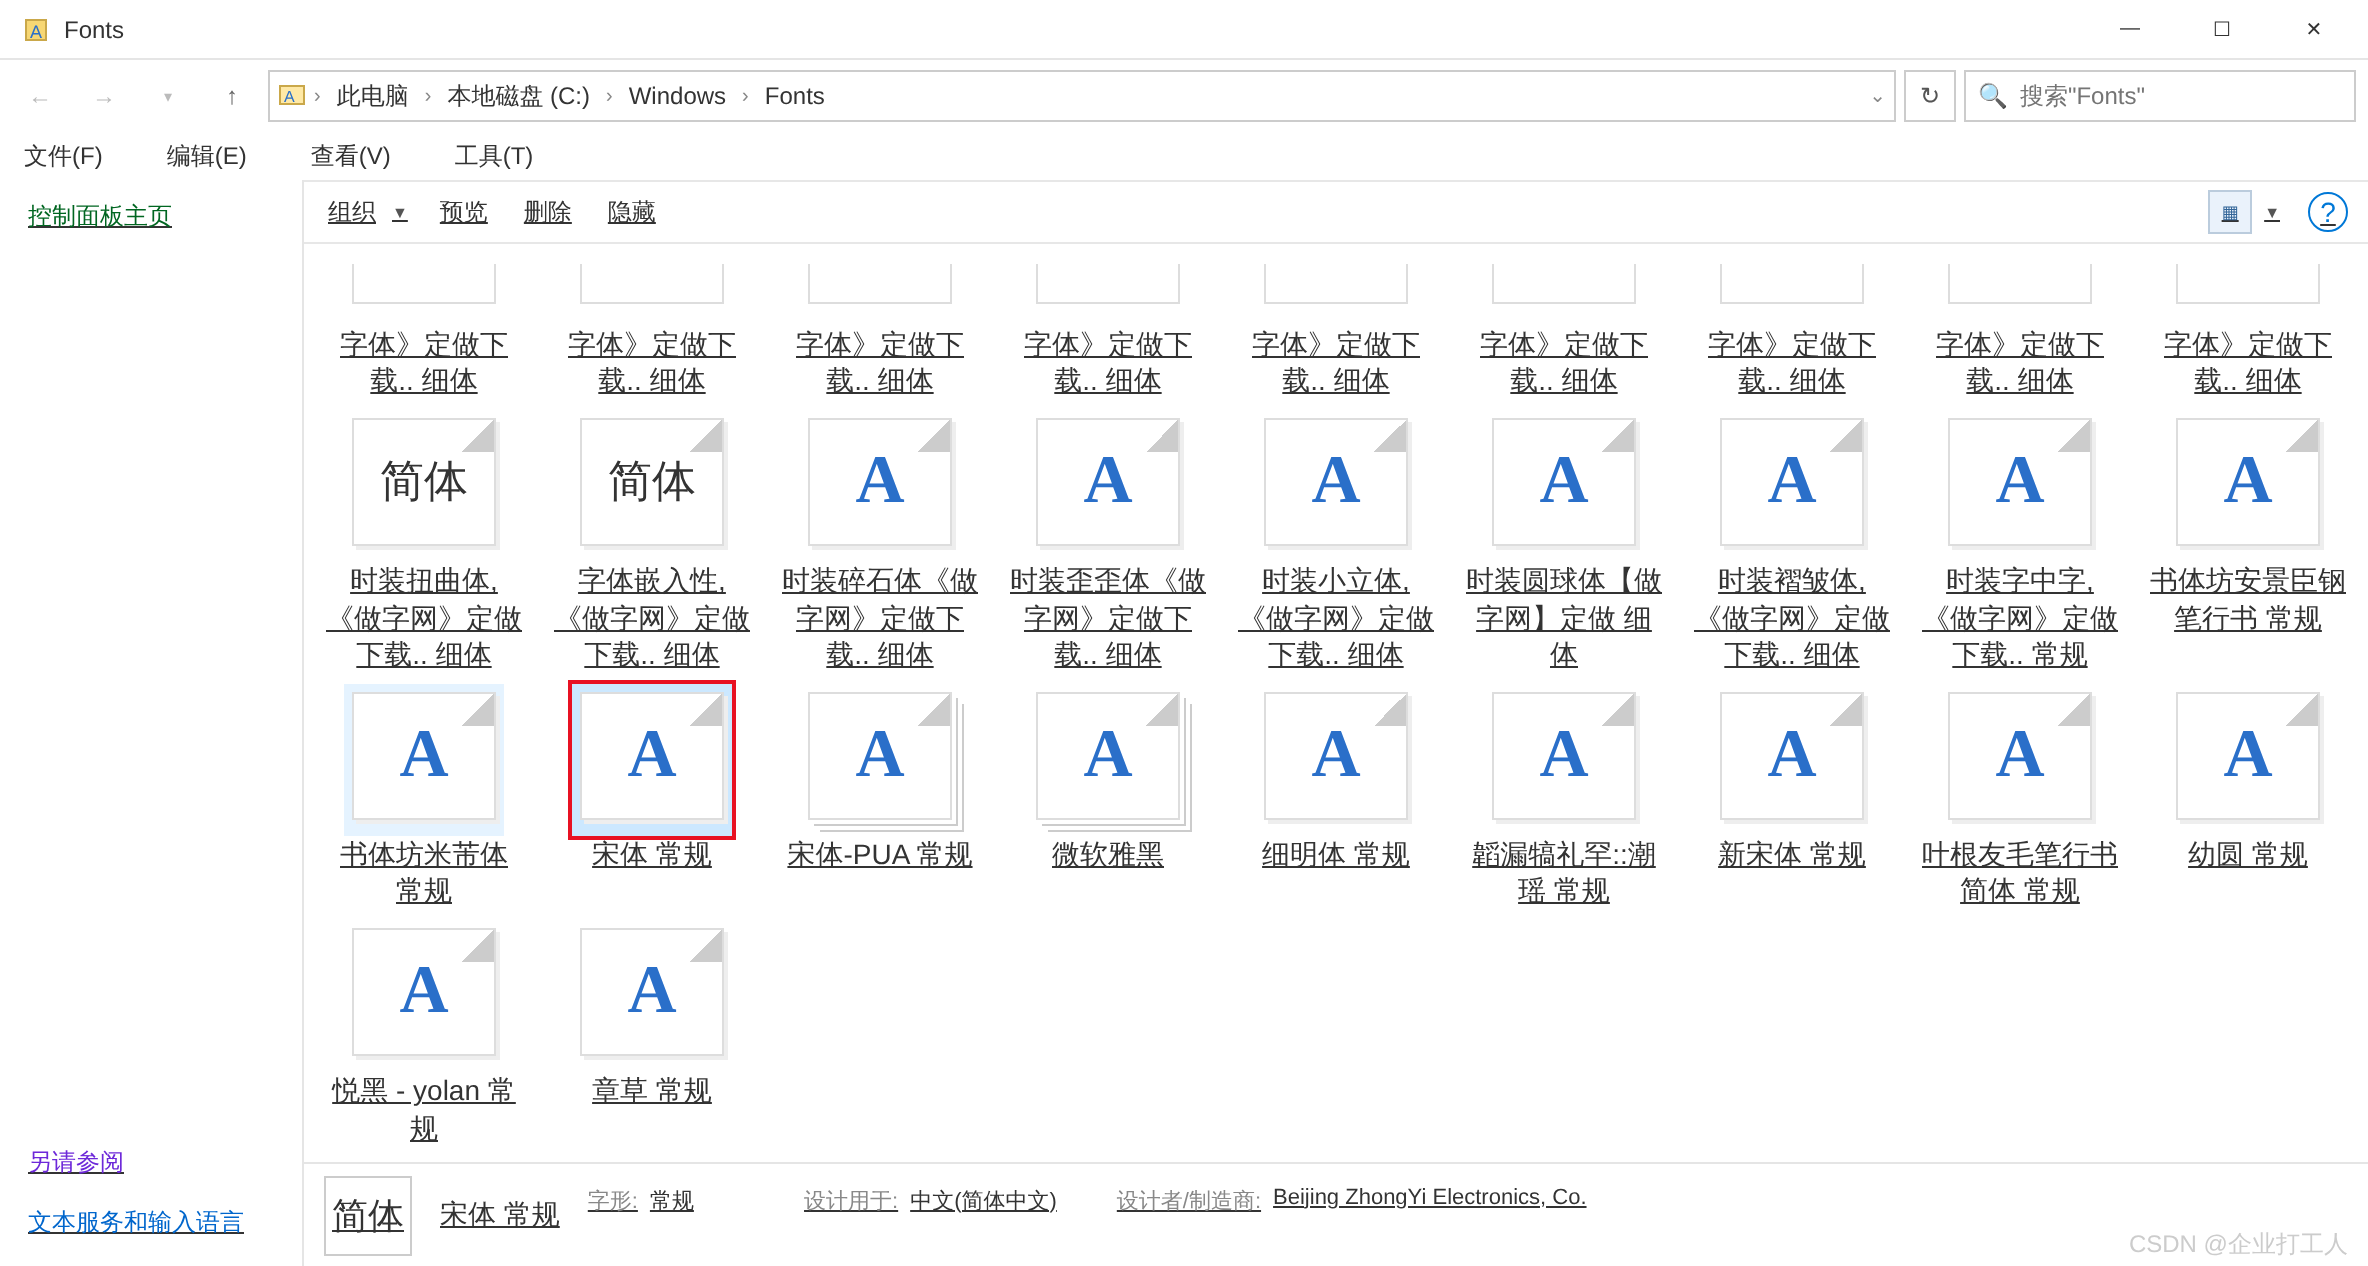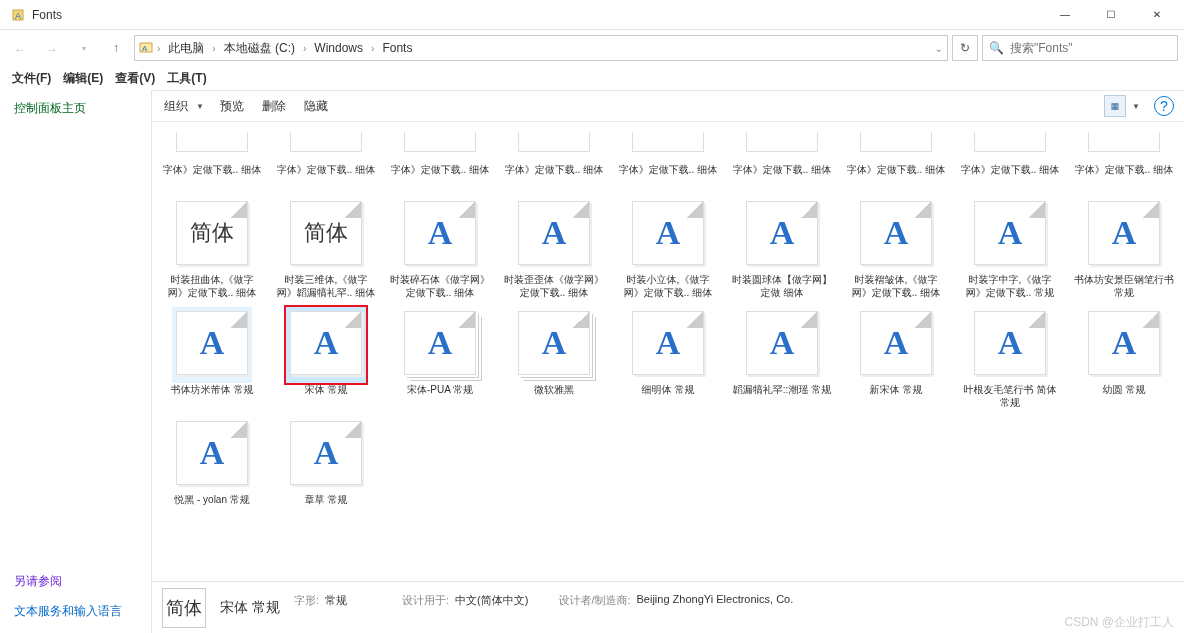--- a/index.html
+++ b/index.html
@@ -12,23 +12,23 @@
 .navbar { height: 36px; display:flex; align-items:center; padding: 0 6px; gap:4px; }
 .navicon { width:28px; height:28px; display:flex; align-items:center; justify-content:center; color:#666; }
 .navicon.disabled { color:#bbb; }
 .addrbar { flex:1; height:26px; border:1px solid #ccc; display:flex; align-items:center; padding:0 4px; gap:4px; }
 .addrbar .crumb { padding: 0 4px; }
 .addrbar .sep { color:#888; font-size:10px; }
 .addrbar .dd { color:#888; font-size:10px; margin-left:auto; }
 .refreshbox { width:26px; height:26px; border:1px solid #ccc; display:flex; align-items:center; justify-content:center; color:#555;}
 .searchbox { width:196px; height:26px; border:1px solid #ccc; display:flex; align-items:center; padding:0 6px; gap:6px; color:#888;}
 .searchbox input { border:none; outline:none; flex:1; font-size:12px; }
-.menubar { height: 24px; display:flex; align-items:center; padding:0 6px; gap:0;font-weight:bold;}
+.menubar { height: 24px; display:flex; align-items:center; padding:0 6px; gap:20px;}
 .menubar .mi { padding:2px 6px; }
-.body { display:flex; height: calc(633px - 30px - 36px - 24px); }
+.body { display:flex; height: calc(633px - 30px - 36px - 24px); text-decoration: underline; }
 .sidebar { width: 196px; border-right:1px solid #e5e5e5; padding: 10px 14px; display:flex; flex-direction:column; gap:10px;}
 .sidebar .head { color:#006621; }
 .sidebar a { color:#0066cc; text-decoration:none; display:block; line-height:1.9; font-size:12px;}
 .sidebar .spacer { flex:1; }
 .main { flex:1; display:flex; flex-direction:column; }
 .pagetitle { color:#0066aa; font-size:16px; padding:14px 18px 10px; }
 .toolbar { height:32px; border-top:1px solid #e7e7e7; border-bottom:1px solid #e7e7e7; display:flex; align-items:center; padding:12px 10px; gap:14px;}
 .toolbar .tb { padding:0 2px; }
 .toolbar .dd { font-size:8px; color:#555; margin-left:-8px;}
 .toolbar .grow { flex:1; }
@@ -39,21 +39,21 @@
 .cell { width:100px; text-align:center; margin-bottom:6px;}
 .thumb { width:72px; height:64px; margin:0 auto 4px; background:#fff; border:1px solid #ddd; position:relative; display:flex; align-items:center; justify-content:center; box-shadow: 2px 2px 0 #eee;}
 .thumb.cut { height:20px; border-top:none; box-shadow:none;}
 .thumb .fold { position:absolute; top:0; right:0; width:16px; height:16px; background:linear-gradient(135deg,#fff 50%,#ccc 50%);}
 .thumb .glyph { font-family: Georgia, serif; font-size:34px; font-weight:bold; color:#2a6fc9; }
 .thumb .glyph.dark { color:#333; font-size:22px; font-weight:normal; font-family:"SimSun";}
 .thumb.stack { box-shadow: 2px 2px 0 #fff, 3px 3px 0 #ccc, 5px 5px 0 #fff, 6px 6px 0 #ccc; }
 .cell.selected .thumb-wrap { background:#cce8ff; padding:4px; margin:0 auto; display:inline-block; outline: 2px solid #e81123;}
 .cell.hover .thumb-wrap { background:#e5f3ff; padding:4px; margin:0 auto; display:inline-block;}
 .thumb-wrap { padding:4px; display:inline-block;}
-.lbl { font-size:10px; line-height:1.3; word-break:break-all; min-height:28px;}
+.lbl { font-size:14px; line-height:1.3; word-break:break-all; min-height:28px;}
 .detailbar { border-top:1px solid #e5e5e5; height:52px; display:flex; align-items:center; padding: 4px 10px; gap:14px;}
 .detailbar .dthumb { width:44px; height:40px; border:1px solid #ccc; display:flex; align-items:center; justify-content:center; font-family:"SimSun"; font-size:18px; color:#333;}
 .detailbar .dname { font-size:14px; }
 .detailbar .props { display:flex; gap:30px; font-size:11px;}
 .detailbar .prop { display:flex; gap:6px;margin-top:40px;}
 .detailbar .k { color:#888;}
 .watermark { position:absolute; right:10px; bottom:2px; color:#ccc; font-size:12px;}
 </style>
 </head>
 <body>
@@ -143,21 +143,21 @@
           <div class="cell"><div class="thumb-wrap"><div class="thumb cut"></div></div><div class="lbl">字体》定做下载.. 细体</div></div>
         </div>
         <div class="row">
           <div class="cell"><div class="thumb-wrap"><div class="thumb">
                 <div class="fold"></div>
                 <div class="glyph dark">简体</div>
               </div></div><div class="lbl">时装扭曲体,《做字网》定做下载.. 细体</div></div>
           <div class="cell"><div class="thumb-wrap"><div class="thumb">
                 <div class="fold"></div>
                 <div class="glyph dark">简体</div>
-              </div></div><div class="lbl">时装三维体,《做字网》韜漏犒礼罕.. 细体</div></div>
+              </div></div><div class="lbl">字体嵌入性,《做字网》定做下载.. 细体</div></div>
           <div class="cell"><div class="thumb-wrap"><div class="thumb">
                 <div class="fold"></div>
                 <div class="glyph">A</div>
               </div></div><div class="lbl">时装碎石体《做字网》定做下载.. 细体</div></div>
           <div class="cell"><div class="thumb-wrap"><div class="thumb">
                 <div class="fold"></div>
                 <div class="glyph">A</div>
               </div></div><div class="lbl">时装歪歪体《做字网》定做下载.. 细体</div></div>
           <div class="cell"><div class="thumb-wrap"><div class="thumb">
                 <div class="fold"></div>

